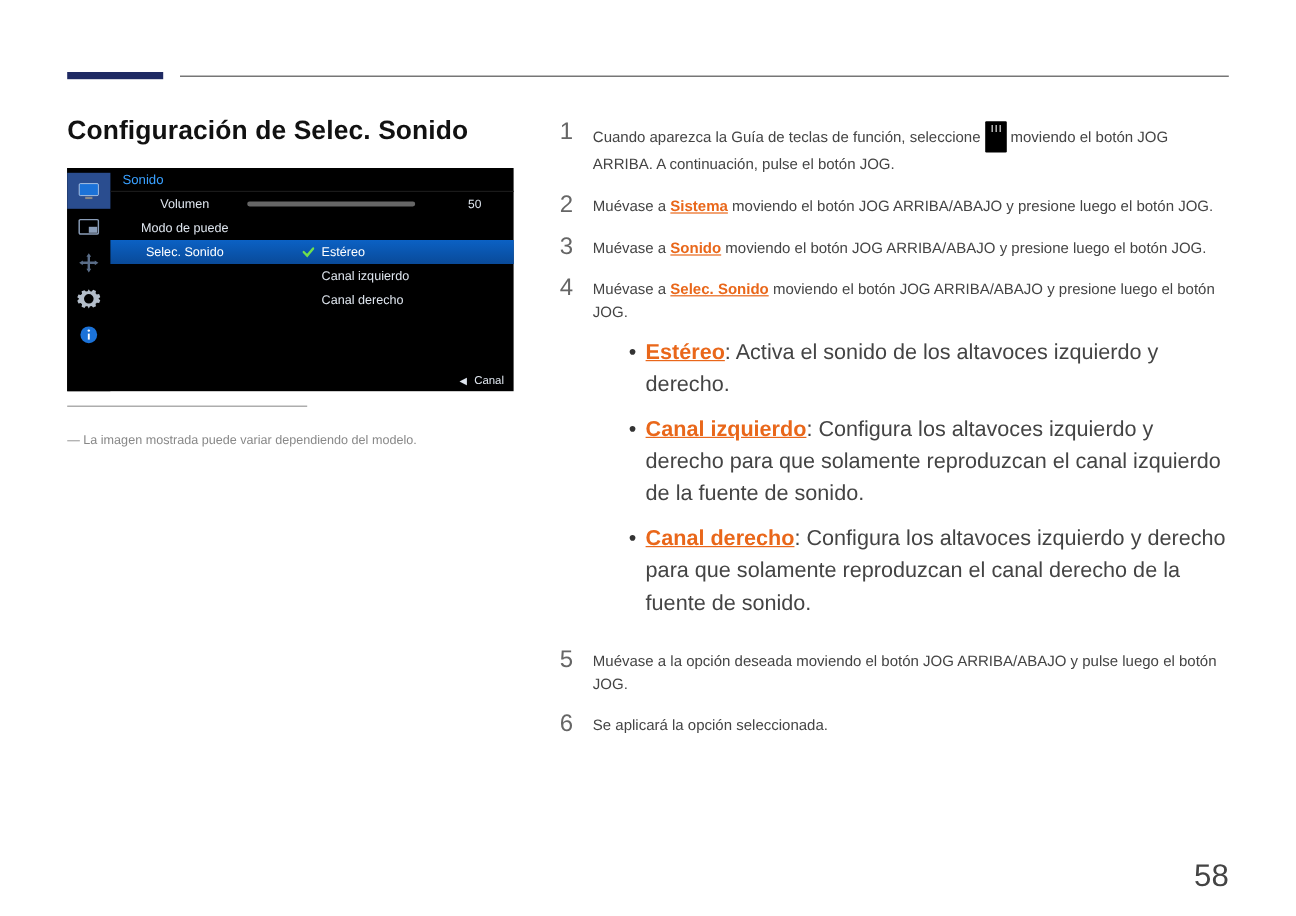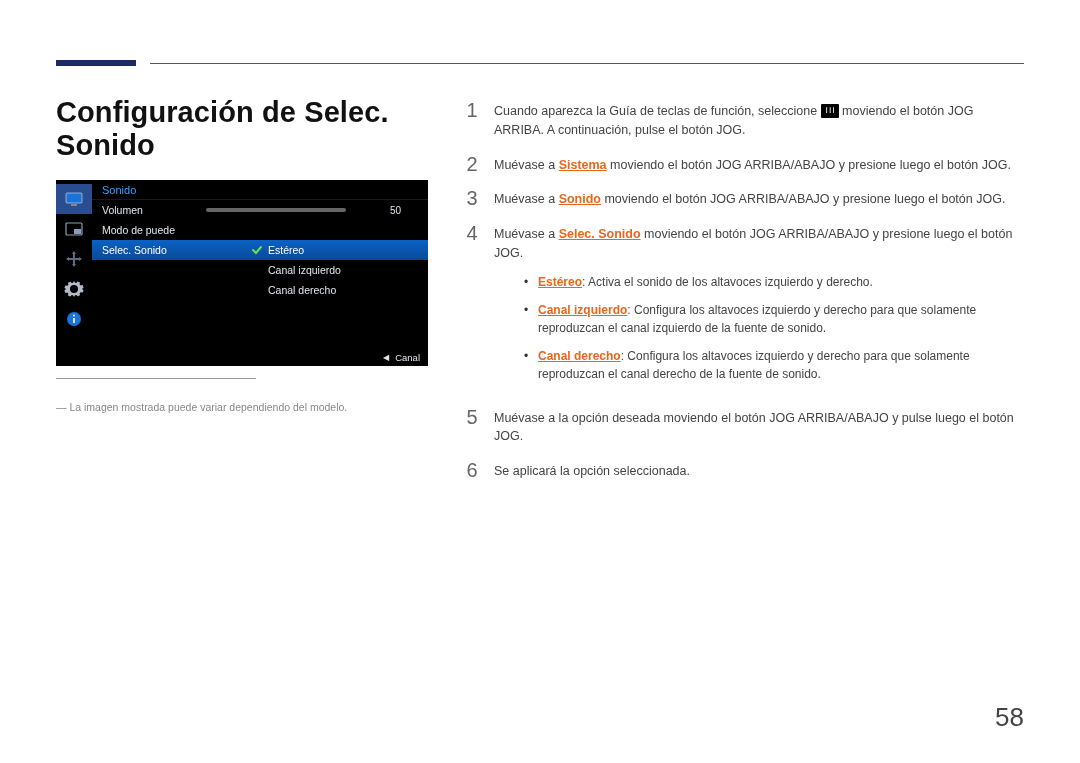--- a/index.html
+++ b/index.html
@@ -3,33 +3,33 @@
 <meta charset="utf-8">
 <style>
   * { box-sizing: border-box; margin: 0; padding: 0; }
   html, body { width: 1080px; height: 763px; background: #fff; font-family: "Segoe UI", "Helvetica Neue", Arial, sans-serif; color: #222; }
   .page { padding: 56px 56px 0 56px; position: relative; height: 100%; }
   .top-accent { position: absolute; left: 56px; top: 60px; width: 80px; height: 6px; background: #1f2a63; }
   .rule { position: absolute; left: 150px; right: 56px; top: 63px; border-top: 1px solid #555; }
   .layout { display: flex; gap: 36px; margin-top: 40px; }
   .left { width: 372px; flex: 0 0 auto; }
   .right { flex: 1 1 auto; padding-top: 4px; }
-  h1.title { font-size: 29px; font-weight: 700; color: #111; margin-bottom: 18px; letter-spacing: .1px; }
+  h1.title { font-size: 22px; font-weight: 700; color: #111; margin-bottom: 18px; letter-spacing: .1px; }
 
   
   .osd { width: 372px; height: 186px; background: #000; color: #dfe6ef; position: relative; font-size: 11px; }
   .osd-sidebar { position: absolute; left: 0; top: 0; bottom: 0; width: 36px; background: #000; display: flex; flex-direction: column; align-items: center; padding-top: 4px; gap: 0; }
   .sb-item { width: 36px; height: 30px; display: flex; align-items: center; justify-content: center; }
   .sb-item.active { background: #2a4d8f; }
   .sb-item svg { display:block; }
   .osd-main { position: absolute; left: 36px; right: 0; top: 0; bottom: 0; }
   .osd-header { height: 20px; line-height: 20px; padding-left: 10px; color: #39a0ff; font-size: 11px; border-bottom: 1px solid #1a1a1a; }
   .osd-rows { }
   .osd-row { height: 20px; display: flex; align-items: center; padding-left: 10px; color: #dfe6ef; font-size: 10.5px; }
-  .osd-row .label { width: 104px; }
+  .osd-row .label { width: 104px; text-align: center; }
   .osd-row.vol { }
   .vol-bar { width: 140px; height: 4px; background: #666; margin-right: 8px; border-radius: 2px; }
   .vol-val { font-size: 10px; color: #dfe6ef; padding-left: 36px; }
   .osd-row.active-row { background: linear-gradient(#0b61c4,#094a99); }
   .osd-row.active-row .label { color: #fff; }
   .osd-sub { position: absolute; left: 150px; top: 0; right: 0; }
   .sub-row { height: 20px; display:flex; align-items:center; padding-left:8px; font-size:10.5px; }
   .sub-row.selected { background: linear-gradient(#0b61c4,#094a99); color:#fff; }
   .check-wrap { width: 14px; display:inline-flex; justify-content:center; margin-right:4px; }
   .osd-footer { position:absolute; bottom:0; right:0; height:18px; padding:0 8px; display:flex; align-items:center; gap:6px; font-size:9.5px; color:#dfe6ef; }
@@ -37,25 +37,25 @@
   .caption-rule { width: 200px; border-top: 1px solid #999; margin-top: 12px; }
   .caption { font-size: 10.5px; color: #888; margin-top: 22px; }
   .caption::before { content: "― "; color:#888; }
 
   
   ol.steps { list-style: none; counter-reset: step; }
   ol.steps > li { display:flex; gap: 14px; margin-bottom: 14px; font-size: 12.5px; color:#444; line-height:1.5; }
   ol.steps > li .num { flex:0 0 auto; width: 16px; font-size: 20px; color:#666; font-weight:300; text-align:center; line-height:1; }
   ol.steps > li .body { flex:1 1 auto; padding-top: 2px; }
   .orange { color: #e9671a; font-weight: 700; text-decoration: underline; }
-  .menu-icon { display:inline-block; width:18px; height:14px; background:#000; color:#fff; font-size:8px; line-height:14px; text-align:center; border-radius:1px; letter-spacing:1px; vertical-align:middle; position:relative; top:-1px; padding-left:2px; }
+  .menu-icon { display:inline-block; width:18px; height:26px; background:#000; color:#fff; font-size:8px; line-height:14px; text-align:center; border-radius:1px; letter-spacing:1px; vertical-align:middle; position:relative; top:-1px; padding-left:2px; }
   ul.bullets { list-style: none; margin: 10px 0 2px 30px; }
-  ul.bullets li { position:relative; padding-left:14px; margin-bottom:10px; font-size:12px; color:#444; line-height:1.5; }
+  ul.bullets li { position:relative; padding-left:14px; margin-bottom:10px; font-size:18px; color:#444; line-height:1.5; }
   ul.bullets li::before { content:"•"; position:absolute; left:0; top:0; color:#333; }
-  .page-number { position:absolute; right:56px; bottom:30px; font-size:26px; color:#444; font-weight:300; }
+  .page-number { position:absolute; right:56px; bottom:18px; font-size:26px; color:#444; font-weight:300; }
 </style>
 </head>
 <body>
 
 <div class="page">
   <div class="top-accent"></div>
   <div class="rule"></div>
 
   <div class="layout">
 

